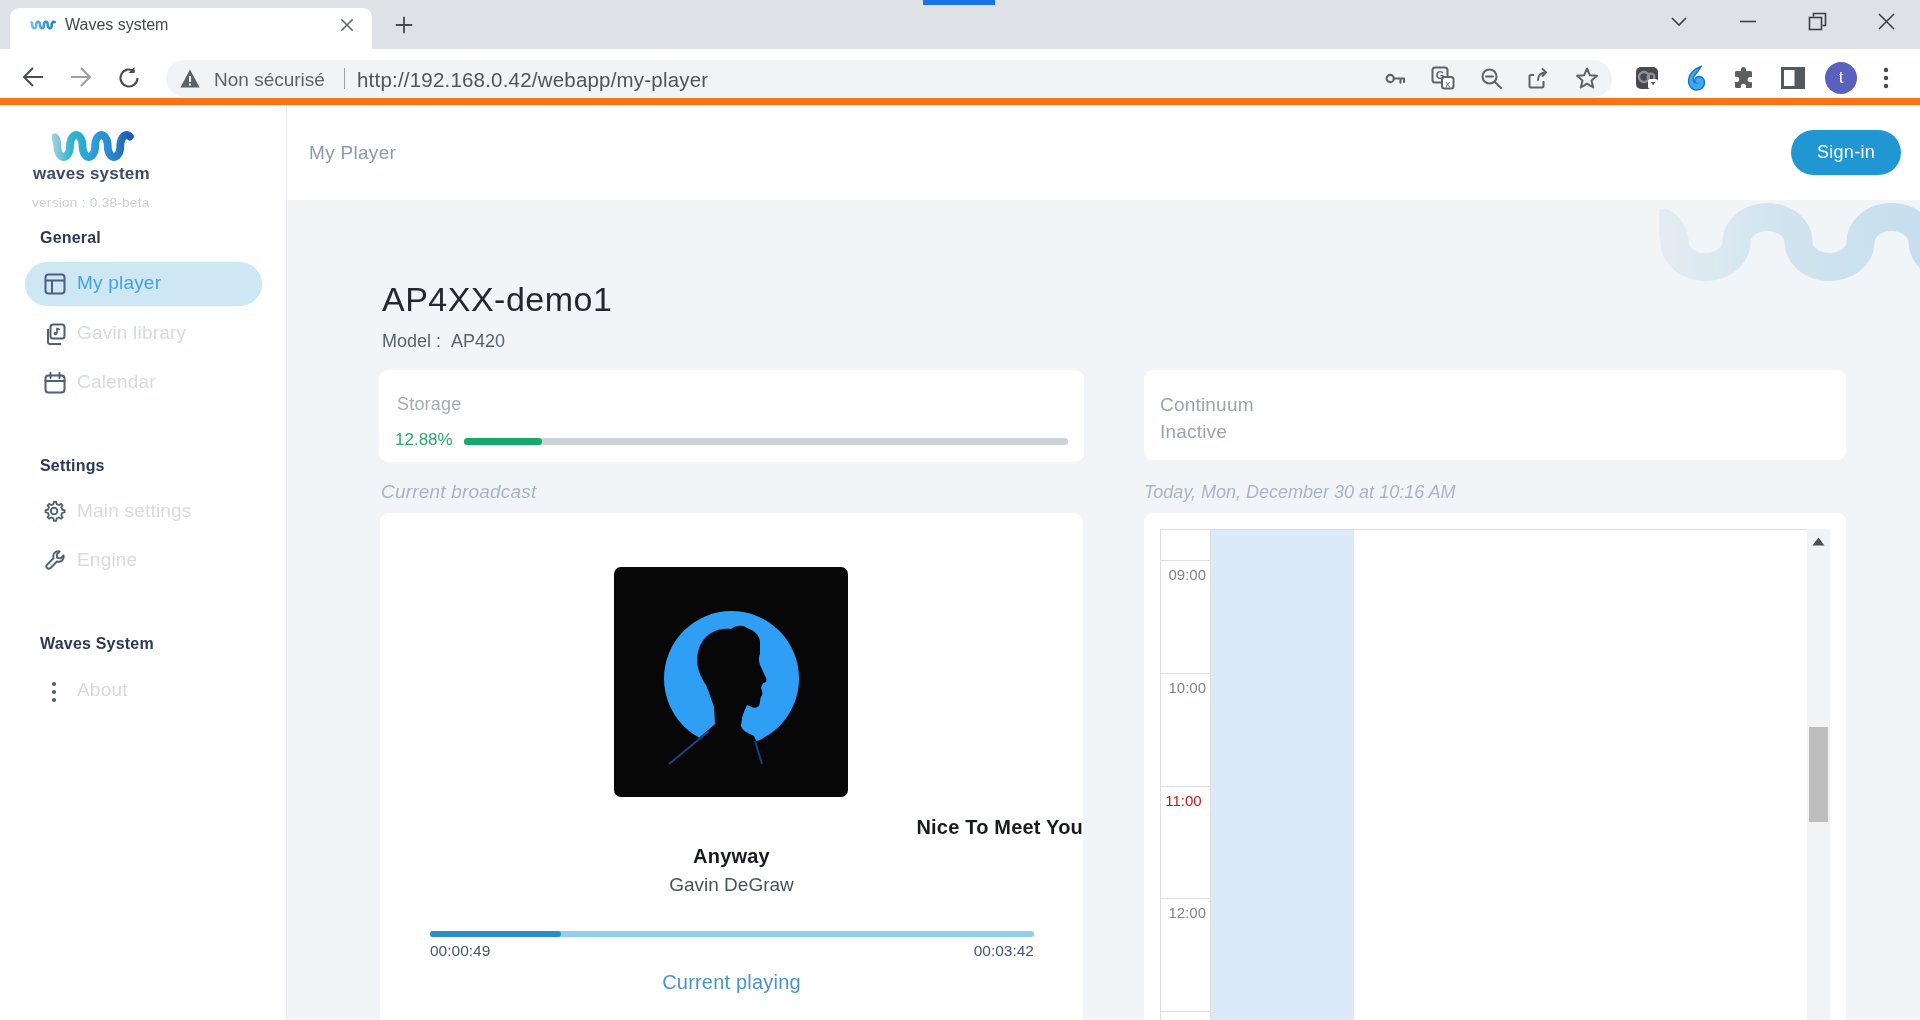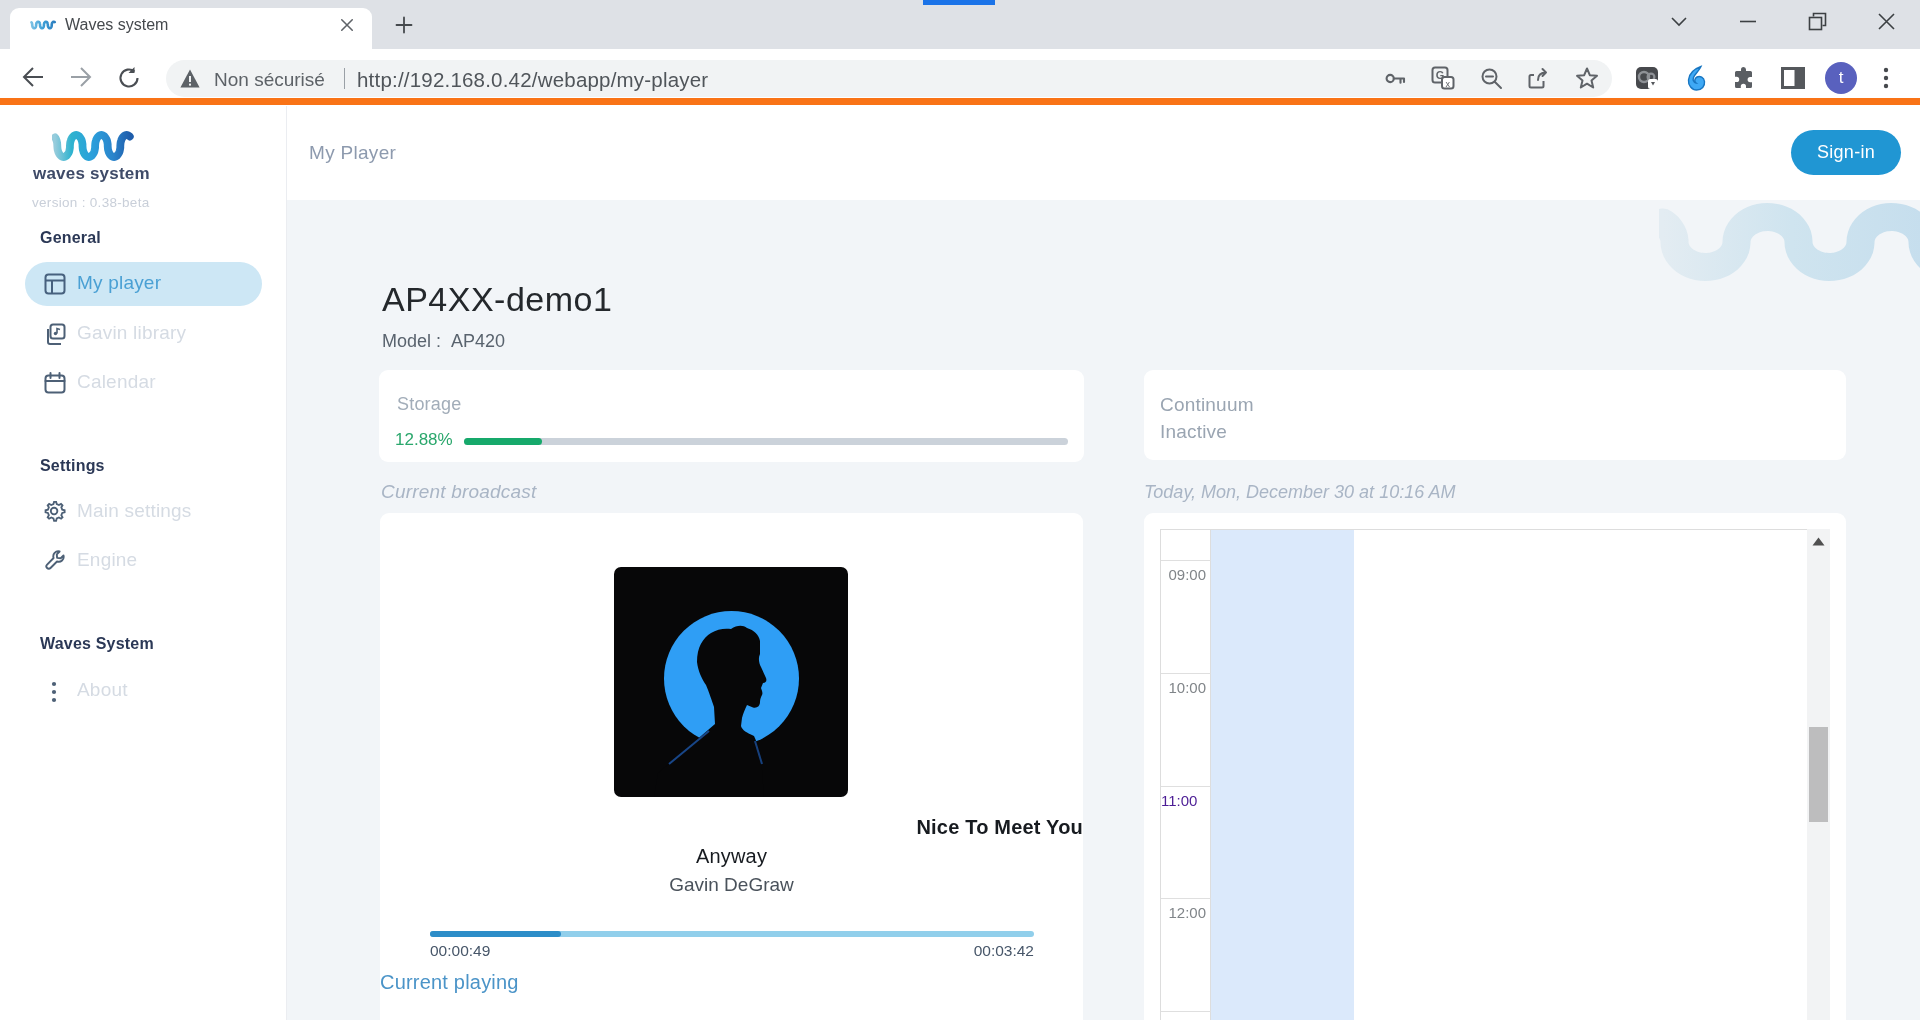--- a/index.html
+++ b/index.html
@@ -219,40 +219,40 @@
     <div class="sechdr" style="left:857px;top:282px;font-size:18px;letter-spacing:0">Today, Mon, December 30 at 10:16 AM</div>
     <div class="card" style="left:93px;top:313px;width:703px;height:560px">
       <svg class="abs" style="left:234px;top:54px" width="234" height="230" viewBox="0 0 234 230">
         <rect x="0" y="0" width="234" height="230" rx="7" fill="#070708"></rect>
         <circle cx="117.5" cy="111.5" r="67.5" fill="#2f9ef5"></circle>
         <path d="M40,230 L44,206 L101,157 L100,140 C98,134 95,125 92,118 C88,112 84,104 83,95 C83,80 89,71 97,66 C103,62 111,61 117,62 C123,58 129,58 133,61 C140,63 145,68 146,74 L146,87 C144,91 145,96 147,100 L152,111 C153,114 152,115.5 149,116 L147,121 C148,124 149,126 148,128 C147,130 146,132 146,135 C146,139 143,141.5 139,140.5 L133,138 C131,142 129,147 128,151 L127,159 C128,163 133,166 140,169 C143,175 145,182 147,190 L150,230 Z" fill="#070708"></path>
         <path d="M55,197 L95,164" stroke="#2470dd" stroke-width="2" opacity="0.6"></path>
         <path d="M141,174 L148,197" stroke="#2470dd" stroke-width="2" opacity="0.55"></path>
       </svg>
       <div class="abs" style="left:0;top:303px;width:703px;text-align:right;font-size:20px;font-weight:bold;color:#171b20;letter-spacing:0.2px">Nice To Meet You</div>
-      <div class="abs" style="left:0;top:332px;width:703px;text-align:center;font-size:20px;font-weight:normal;color:#171b20;letter-spacing:0.2px">Anyway</div>
+      <div class="abs" style="left:0;top:332px;width:703px;text-align:center;font-size:20px;font-weight:bold;color:#171b20;letter-spacing:0.2px">Anyway</div>
       <div class="abs" style="left:0;top:361px;width:703px;text-align:center;font-size:19px;color:#4a525b">Gavin DeGraw</div>
       <div class="abs" style="left:50px;top:418px;width:604px;height:6px;border-radius:3px;background:#91cfeb"></div>
       <div class="abs" style="left:50px;top:418px;width:131px;height:6px;border-radius:3px;background:#2c8dc8"></div>
       <div class="abs" style="left:50px;top:429px;font-size:15.5px;color:#475669">00:00:49</div>
       <div class="abs" style="left:50px;top:429px;width:604px;text-align:right;font-size:15.5px;color:#475669">00:03:42</div>
-      <div class="abs" style="left:0;top:458px;width:703px;text-align:left;font-size:20px;color:#4b94c8;letter-spacing:0.2px">Current playing</div>
+      <div class="abs" style="left:0;top:458px;width:703px;text-align:center;font-size:20px;color:#4b94c8;letter-spacing:0.2px">Current playing</div>
     </div>
     <div class="card" style="left:857px;top:313px;width:702px;height:560px">
       <div class="abs" style="left:16px;top:16px;width:647px;height:544px;border-top:1px solid #dddddd;border-left:1px solid #dddddd">
         <div class="abs" style="left:49px;top:0;width:1px;height:544px;background:#dddddd"></div>
         <div class="abs" style="left:50px;top:0;width:143px;height:544px;background:#dbe9fb"></div>
         <div class="abs" style="left:0;top:30px;width:50px;height:1px;background:#dfdfdf"></div>
         <div class="abs" style="left:0;top:143px;width:50px;height:1px;background:#dfdfdf"></div>
         <div class="abs" style="left:0;top:256px;width:50px;height:1px;background:#dfdfdf"></div>
         <div class="abs" style="left:0;top:368px;width:50px;height:1px;background:#dfdfdf"></div>
         <div class="abs" style="left:0;top:481px;width:50px;height:1px;background:#dfdfdf"></div>
         <div class="abs" style="left:0;top:36px;width:45px;text-align:right;font-size:15px;color:#808589">09:00</div>
         <div class="abs" style="left:0;top:149px;width:45px;text-align:right;font-size:15px;color:#808589">10:00</div>
-        <div class="abs" style="left:0;top:262px;width:45px;text-align:left;font-size:15px;color:#4c1d95">11:00</div>
+        <div class="abs" style="left:0;top:262px;width:45px;text-align:center;font-size:15px;color:#b91c1c">11:00</div>
         <div class="abs" style="left:0;top:374px;width:45px;text-align:right;font-size:15px;color:#808589">12:00</div>
         <div class="abs" style="left:0;top:487px;width:45px;text-align:right;font-size:15px;color:#808589">13:00</div>
       </div>
       <div class="abs" style="left:663px;top:16px;width:23px;height:544px;background:#f2f3f4">
         <svg class="abs" style="left:5px;top:8px" width="13" height="9" viewBox="0 0 13 9">
             <path d="M6.5,0.5 L12.5,8.5 H0.5 Z" fill="#505050"></path>
           </svg>
         <div class="abs" style="left:2px;top:198px;width:19px;height:95px;background:#bdbdbe"></div>
       </div>
     </div>

